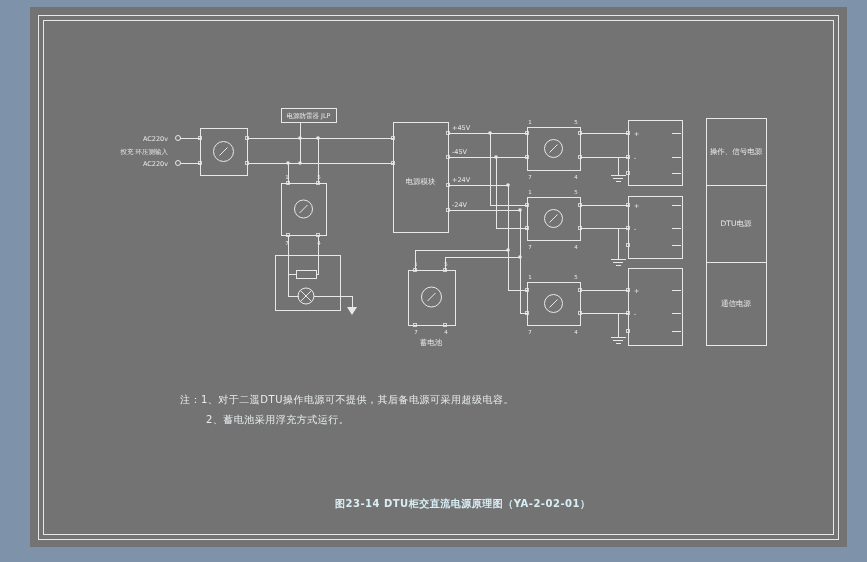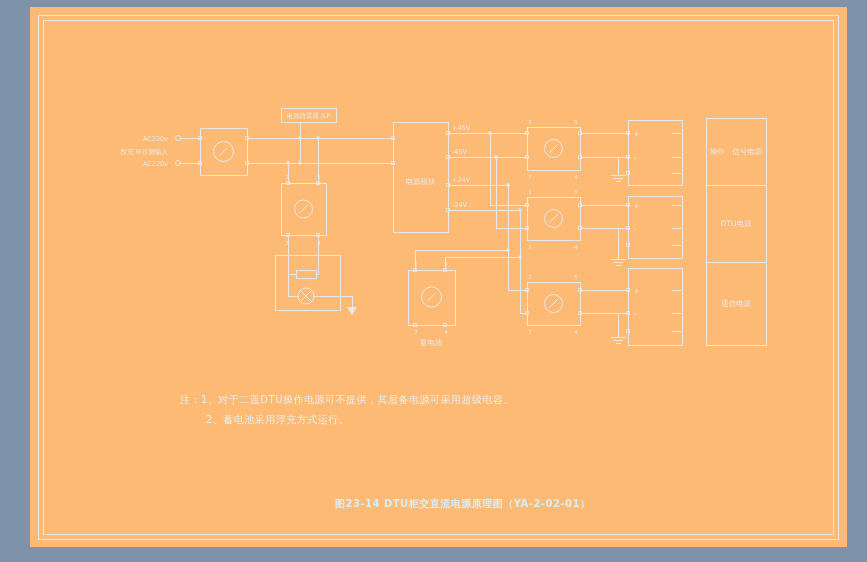--- a/index.html
+++ b/index.html
@@ -4,21 +4,21 @@
 <style>
   html,body{margin:0;padding:0;}
   body{
     width:867px;height:562px;overflow:hidden;
     background:#7e93a9;
     font-family:"DejaVu Sans","Liberation Sans",sans-serif;
   }
   .app{position:relative;width:867px;height:562px;background:#7e93a9;}
   .canvas{
     position:absolute;left:30px;top:7px;width:817px;height:540px;
-    background:#fdba74;
+    background:#737373;
   }
   svg{display:block;}
   svg text{fill:#e8e8e8;font-family:"DejaVu Sans","Liberation Sans",sans-serif;}
   .w{stroke:#e8e8e8;stroke-width:1;fill:none;stroke-linecap:square;shape-rendering:crispEdges;}
   .box{stroke:#e8e8e8;stroke-width:1;fill:none;shape-rendering:crispEdges;}
   .circ{stroke:#e8e8e8;stroke-width:1;fill:none;}
   .term{stroke:#e8e8e8;stroke-width:0.8;fill:none;shape-rendering:crispEdges;}
   .dot{fill:#e8e8e8;stroke:none;}
   .fillw{fill:#e8e8e8;stroke:none;}
   .t5{font-size:5.5px;}

